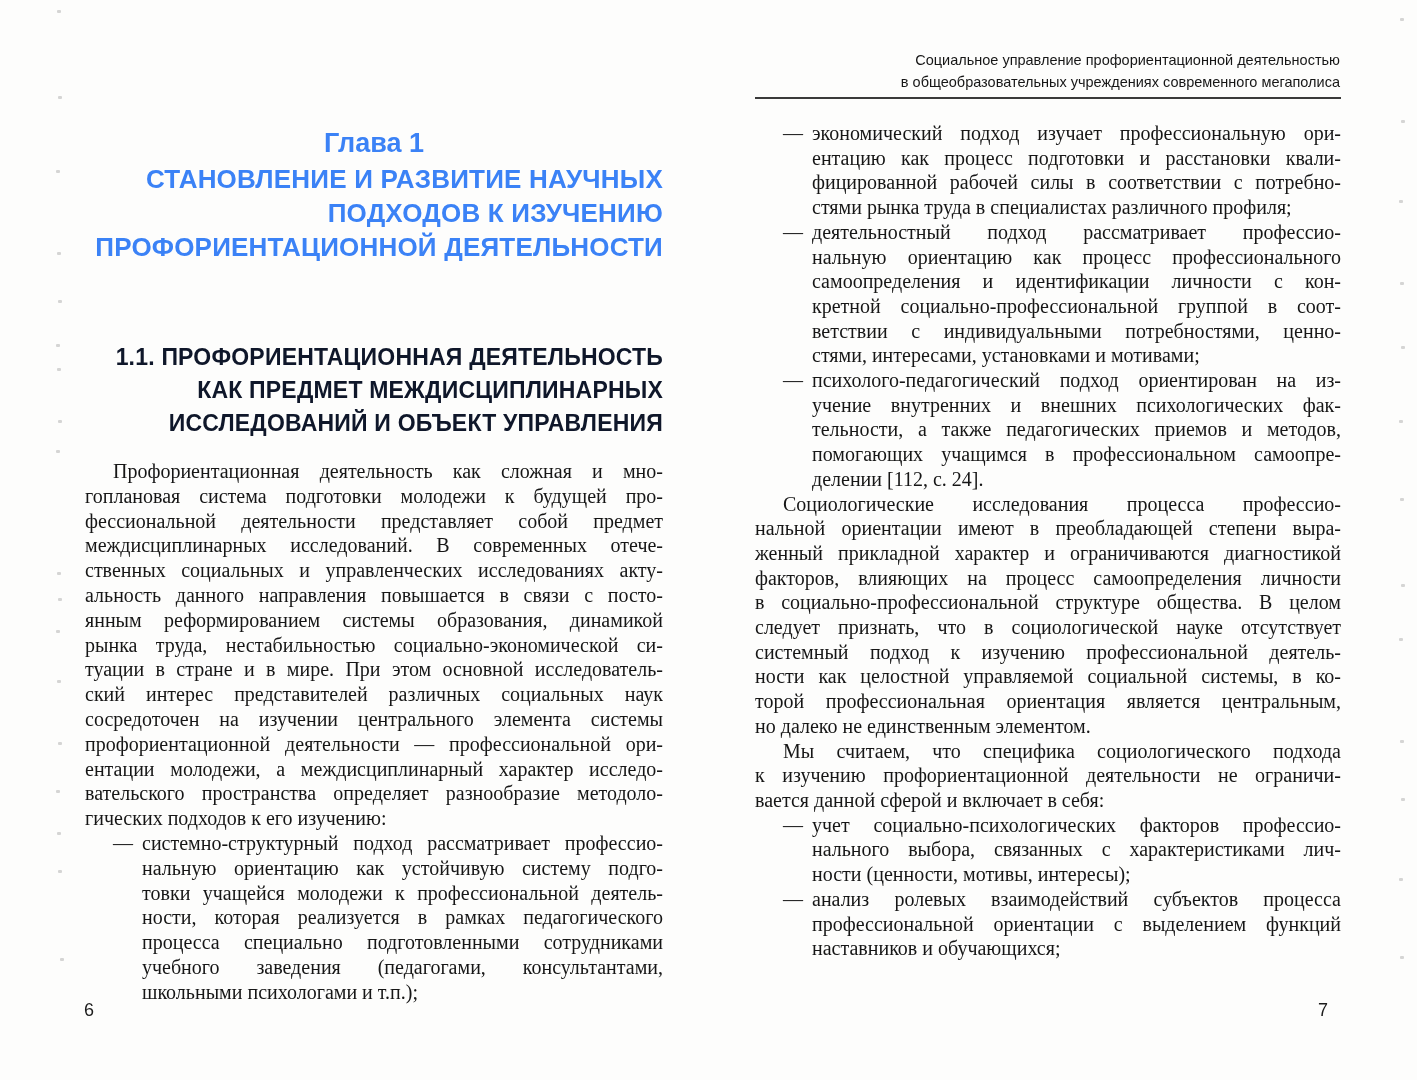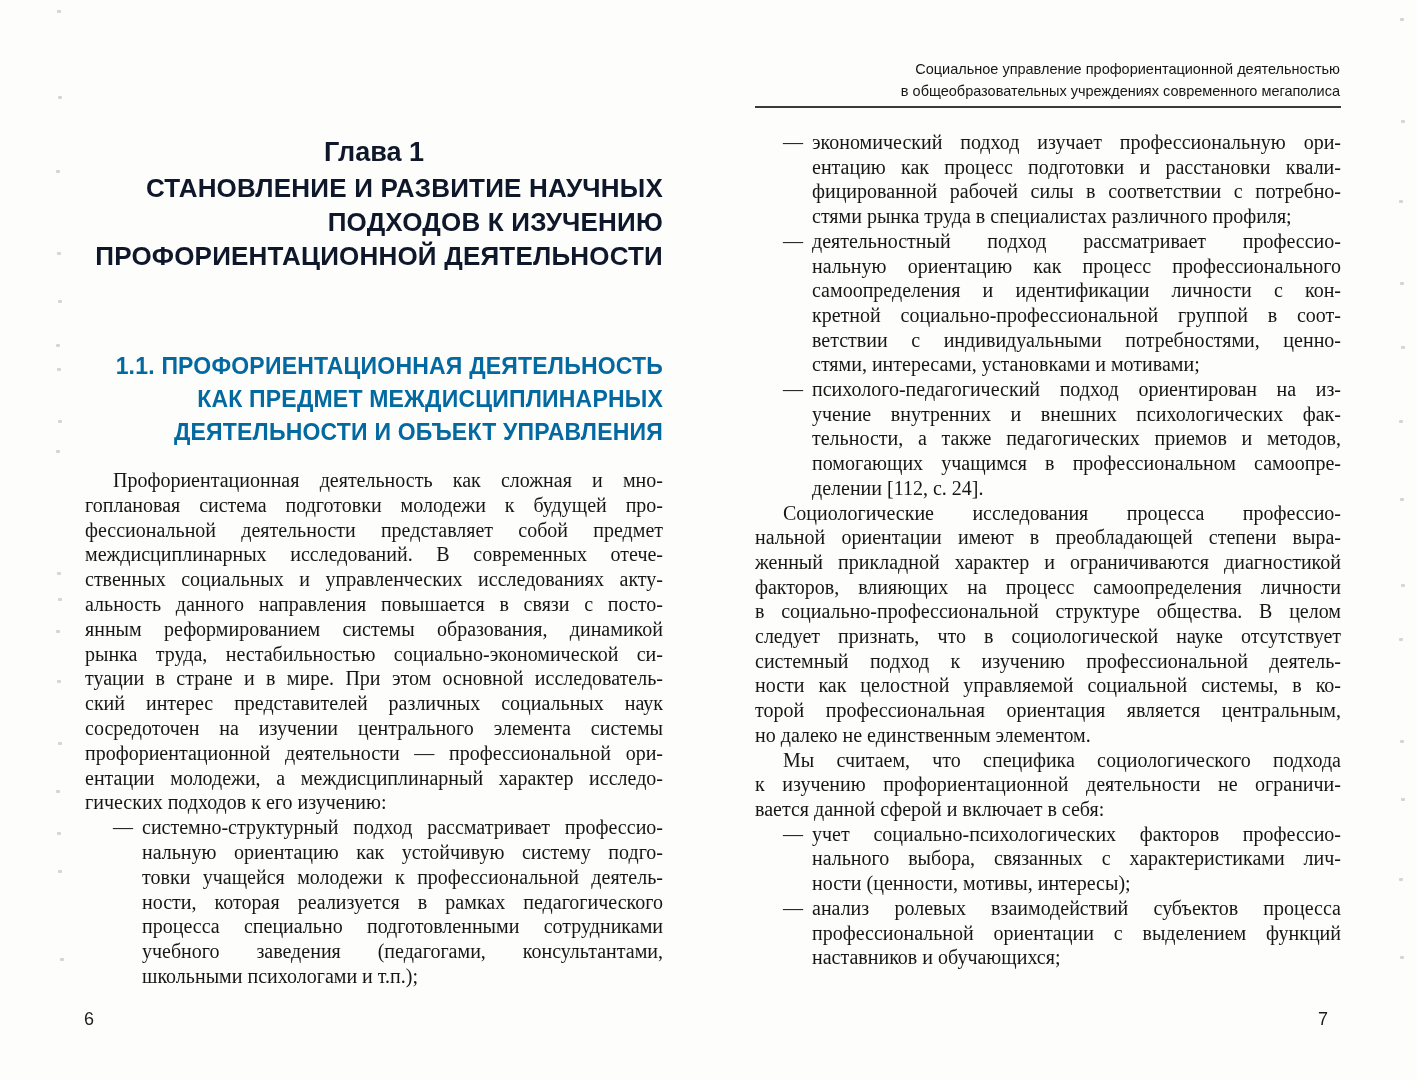--- a/index.html
+++ b/index.html
@@ -1,36 +1,36 @@
 <!DOCTYPE html>
 <html lang="ru"><head>
 <meta charset="utf-8">
 <style>
   html,body{margin:0;padding:0;}
   body{
     width:1417px;height:1080px;position:relative;overflow:hidden;
     background:#fdfdfc;color:#1a1a1a;
     font-family:"Liberation Serif", serif;
   }
-  .page{position:absolute;top:9px;height:983px;}
+  .page{position:absolute;top:0;height:983px;}
   #left-page{left:0;width:708px;}
   #right-page{left:708px;width:709px;}
 
   
   .center{position:absolute;text-align:center;}
   .center .line{text-align:right;white-space:nowrap;}
   #chapter-head{
     left:85px;top:124px;width:578px;
-    font-family:"Liberation Sans", sans-serif;font-weight:bold;color:#0f172a;
+    font-family:"Liberation Sans", sans-serif;font-weight:bold;color:#3b82f6;
   }
   #chapter-kicker{font-size:27px;line-height:38px;}
   #chapter-title .line{font-size:26px;line-height:34px;letter-spacing:.2px;}
   #section-head{
     left:85px;top:341px;width:578px;
-    font-family:"Liberation Sans", sans-serif;font-weight:bold;color:#0369a1;
+    font-family:"Liberation Sans", sans-serif;font-weight:bold;color:#0f172a;
   }
   #section-head .line{font-size:23px;line-height:33px;letter-spacing:.2px;}
 
   
   #running-head{
     position:absolute;left:47px;top:50px;width:585px;text-align:right;
     font-family:"Liberation Sans", sans-serif;font-size:14.5px;line-height:21.5px;
     color:#161616;
   }
   #running-head .line{text-align:right;white-space:nowrap;}
@@ -72,38 +72,39 @@
     <div id="chapter-title">
         <div class="line">СТАНОВЛЕНИЕ И РАЗВИТИЕ НАУЧНЫХ</div>
         <div class="line">ПОДХОДОВ К ИЗУЧЕНИЮ</div>
         <div class="line">ПРОФОРИЕНТАЦИОННОЙ ДЕЯТЕЛЬНОСТИ</div>
       </div>
   </div>
 
   <div class="center" id="section-head">
       <div class="line">1.1. ПРОФОРИЕНТАЦИОННАЯ ДЕЯТЕЛЬНОСТЬ</div>
       <div class="line">КАК ПРЕДМЕТ МЕЖДИСЦИПЛИНАРНЫХ</div>
-      <div class="line">ДЕЯТЕЛЬНОСТИ И ОБЪЕКТ УПРАВЛЕНИЯ</div>
+      <div class="line">ИССЛЕДОВАНИЙ И ОБЪЕКТ УПРАВЛЕНИЯ</div>
     </div>
 
   <div class="body-col" id="left-body">
       <div class="block paragraph">
         <div class="line just indent">Профориентационная деятельность как сложная и мно-</div>
         <div class="line just">гоплановая система подготовки молодежи к будущей про-</div>
         <div class="line just">фессиональной деятельности представляет собой предмет</div>
         <div class="line just">междисциплинарных исследований. В современных отече-</div>
         <div class="line just">ственных социальных и управленческих исследованиях акту-</div>
         <div class="line just">альность данного направления повышается в связи с посто-</div>
         <div class="line just">янным реформированием системы образования, динамикой</div>
         <div class="line just">рынка труда, нестабильностью социально-экономической си-</div>
         <div class="line just">туации в стране и в мире. При этом основной исследователь-</div>
         <div class="line just">ский интерес представителей различных социальных наук</div>
         <div class="line just">сосредоточен на изучении центрального элемента системы</div>
         <div class="line just">профориентационной деятельности — профессиональной ори-</div>
         <div class="line just">ентации молодежи, а междисциплинарный характер исследо-</div>
+        <div class="line just">вательского пространства определяет разнообразие методоло-</div>
         <div class="line">гических подходов к его изучению:</div>
       </div>
       <div class="block bullet">
         <span class="marker">—</span>
         <div class="line just">системно-структурный подход рассматривает профессио-</div>
         <div class="line just">нальную ориентацию как устойчивую систему подго-</div>
         <div class="line just">товки учащейся молодежи к профессиональной деятель-</div>
         <div class="line just">ности, которая реализуется в рамках педагогического</div>
         <div class="line just">процесса специально подготовленными сотрудниками</div>
         <div class="line just">учебного заведения (педагогами, консультантами,</div>

